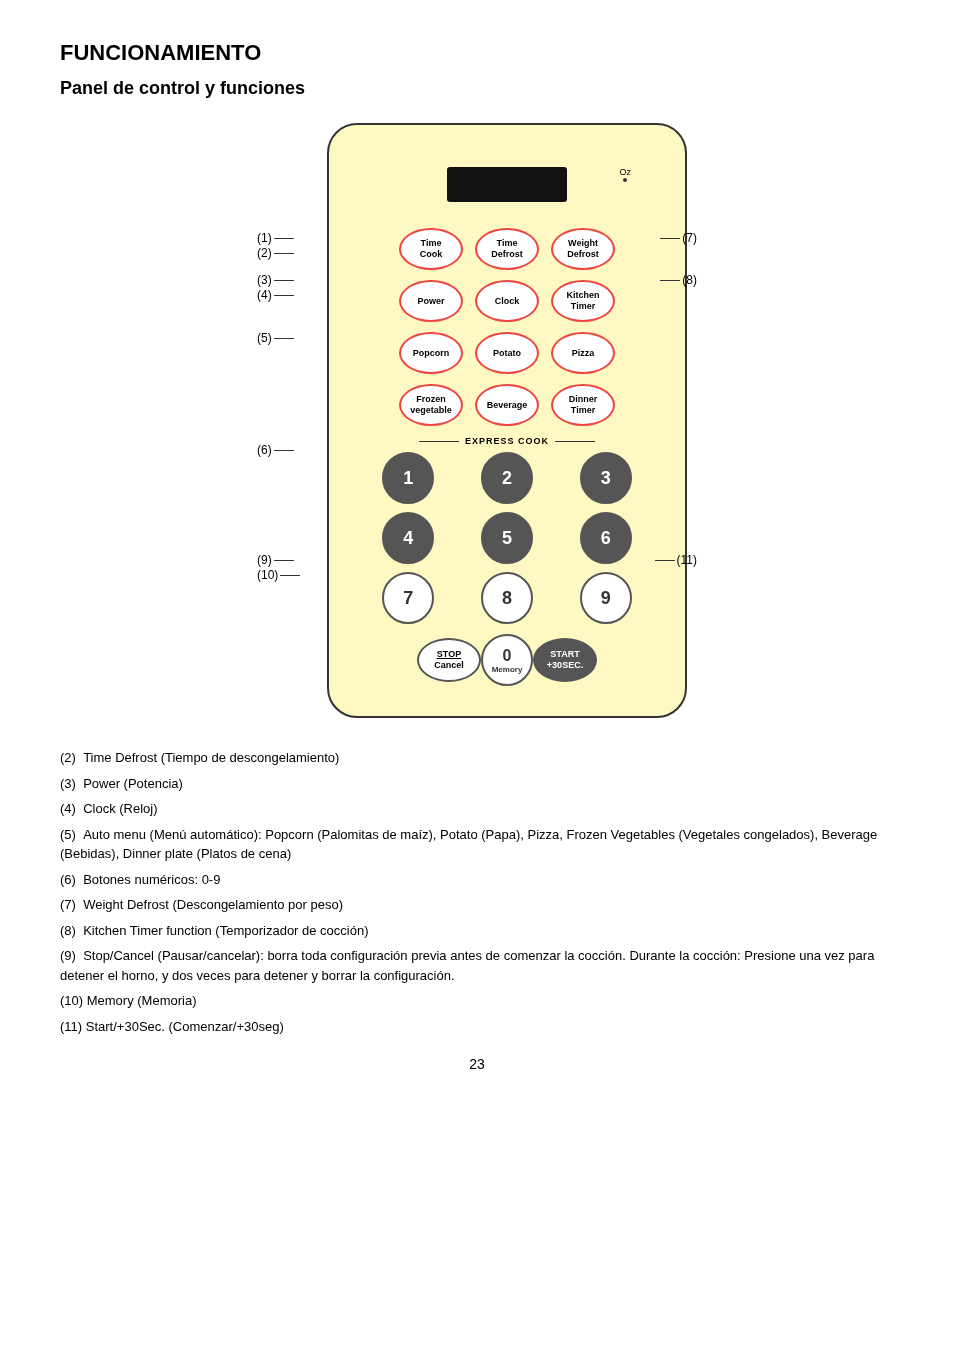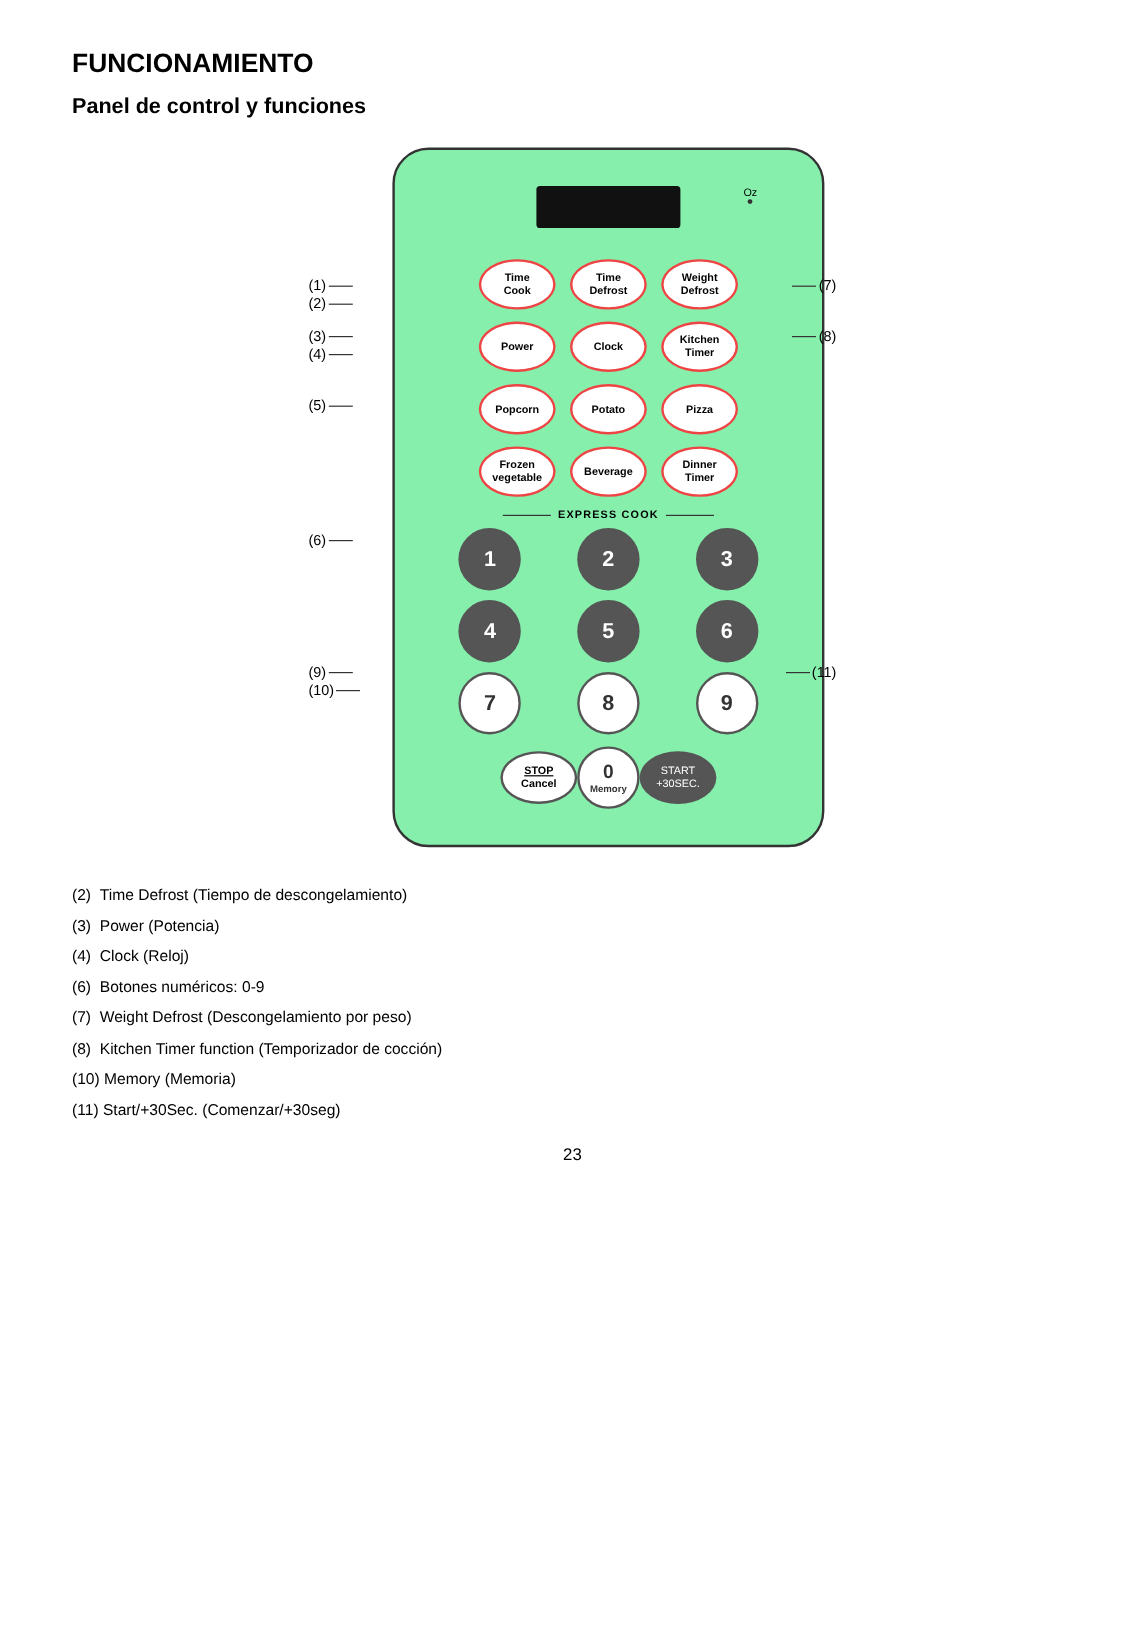--- a/index.html
+++ b/index.html
@@ -28,22 +28,22 @@
       margin-bottom: 30px;
       position: relative;
     }
     .panel-wrapper {
       position: relative;
       width: 420px;
     }
     .panel {
       border: 2px solid #333;
       border-radius: 30px;
-      padding: 20px 24px 30px;
-      background: #86efac;
+      padding: 32px 24px 30px;
+      background: #fef9c3;
       position: relative;
       margin-left: 60px;
     }
     
     .display-area {
       display: flex;
       justify-content: center;
       align-items: center;
       margin-bottom: 16px;
       position: relative;
@@ -189,21 +189,21 @@
     .start-btn {
       border: 2px solid #555;
       border-radius: 50%;
       width: 64px;
       height: 44px;
       display: flex;
       flex-direction: column;
       align-items: center;
       justify-content: center;
       font-size: 9px;
-      font-weight: 400;
+      font-weight: 700;
       background: #555;
       color: #fff;
       cursor: pointer;
       text-align: center;
       line-height: 1.2;
     }
     
     .legend {
       list-style: none;
       padding: 0;
@@ -394,20 +394,22 @@
       </div>
     </div>
 
   </div>
 </div>
 
 <ul class="legend">
   <li><span>(2)&nbsp;&nbsp;</span><span>Time Defrost (Tiempo de descongelamiento)</span></li>
   <li><span>(3)&nbsp;&nbsp;</span><span>Power (Potencia)</span></li>
   <li><span>(4)&nbsp;&nbsp;</span><span>Clock (Reloj)</span></li>
+  <li><span>(5)&nbsp;&nbsp;</span><span>Auto menu (Menú automático): Popcorn (Palomitas de maíz), Potato (Papa), Pizza, Frozen Vegetables (Vegetales congelados), Beverage (Bebidas), Dinner plate (Platos de cena)</span></li>
   <li><span>(6)&nbsp;&nbsp;</span><span>Botones numéricos: 0-9</span></li>
   <li><span>(7)&nbsp;&nbsp;</span><span>Weight Defrost (Descongelamiento por peso)</span></li>
   <li><span>(8)&nbsp;&nbsp;</span><span>Kitchen Timer function (Temporizador de cocción)</span></li>
+  <li><span>(9)&nbsp;&nbsp;</span><span>Stop/Cancel (Pausar/cancelar): borra toda configuración previa antes de comenzar la cocción. Durante la cocción: Presione una vez para detener el horno, y dos veces para detener y borrar la configuración.</span></li>
   <li><span>(10) </span><span>Memory (Memoria)</span></li>
   <li><span>(11) </span><span>Start/+30Sec. (Comenzar/+30seg)</span></li>
 </ul>
 
 <div class="page-number">23</div>
 
 </body></html>

